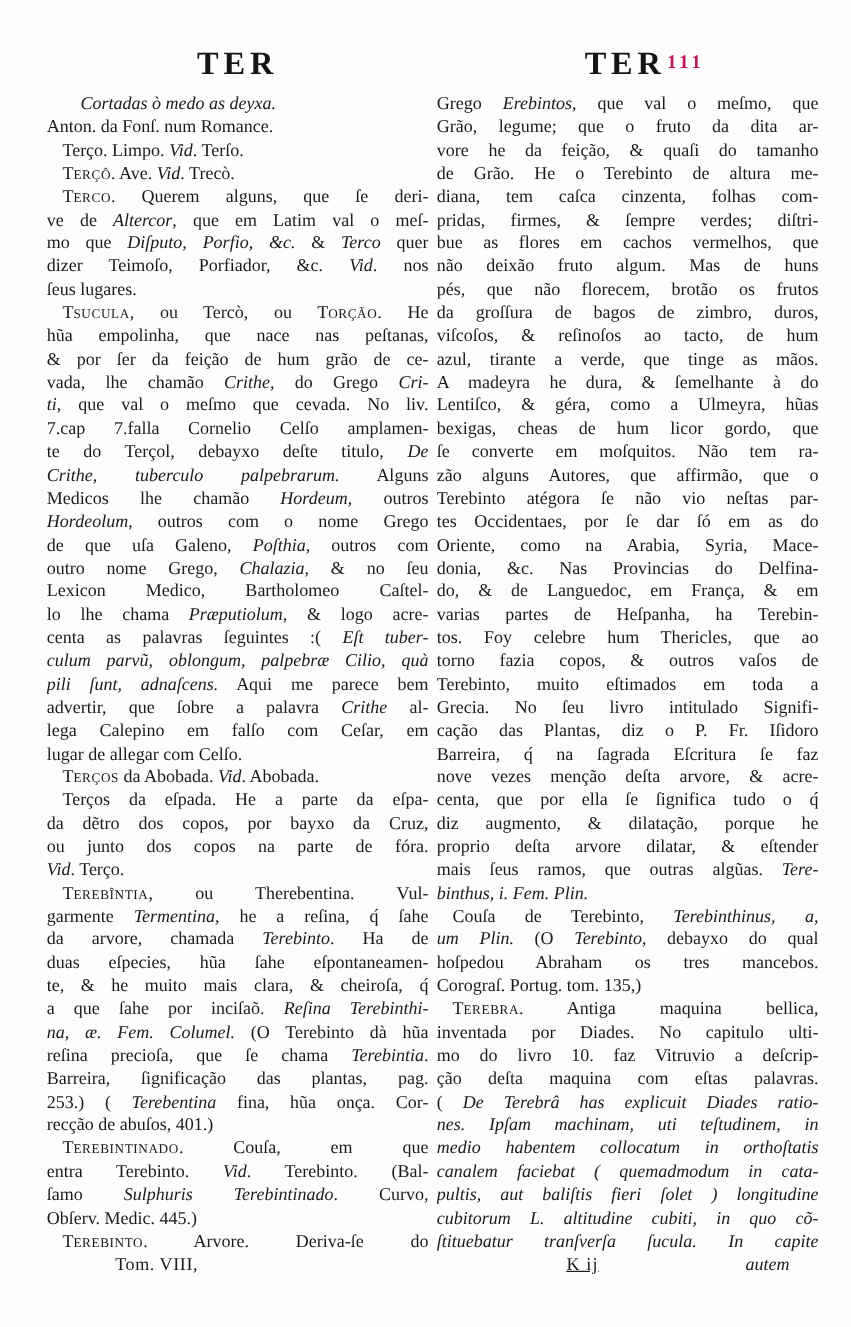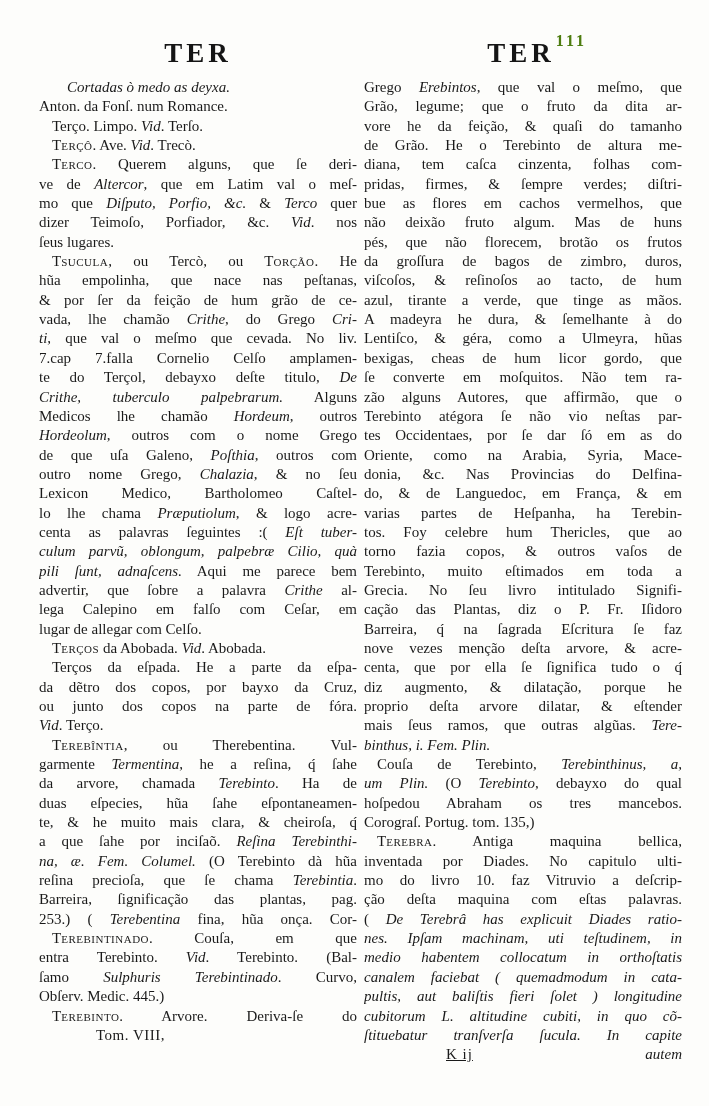--- a/index.html
+++ b/index.html
@@ -14,44 +14,44 @@
   
   .rh-title{
     position:absolute;top:38px;width:316px;
     text-align:center;
     font-size:27px;font-weight:bold;letter-spacing:4px;
     color:#151515;
   }
   .rh-left{left:40px;}
   .rh-right{left:363px;}
   .page-number{
-    position:absolute;top:32px;right:34px;
+    position:absolute;top:44px;right:34px;
     font-size:16px;font-weight:bold;letter-spacing:3px;
-    color:#4d7c0f;
+    color:#be185d;
   }
   
   .columns{
     position:absolute;top:78px;left:39px;
     display:flex;gap:7px;
   }
   .col{width:318px;}
   .line{
     position:relative;
     font-size:15px;
     line-height:19.35px;height:19.35px;
     white-space:nowrap;
     overflow:visible;
   }
   .line.j{ text-align:justify; text-align-last:justify; white-space:normal; overflow:hidden; }
   .line.ind{ text-indent:13px; }
   .line.c{ padding-left:28px; }
   .line.tom{ padding-left:57px; letter-spacing:0.5px; }
   .line.sig{ display:flex; }
-  .sig-mark{ margin-left:82px; letter-spacing:1px;text-decoration:underline; }
-  .catchword{ margin-left:auto; }
+  .sig-mark{ margin-left:108px; letter-spacing:1px;text-decoration:underline; }
+  .catchword{ margin-left:auto; margin-right:24px; }
   .sc{ font-variant:small-caps; letter-spacing:0.5px; }
   i{ font-style:italic;text-align:right; }
 </style>
 </head>
 <body>
 
 <div class="page">
   <div class="rh-title rh-left">TER</div>
   <div class="rh-title rh-right">TER</div>
   <div class="page-number">111</div>
@@ -95,20 +95,21 @@
         <div class="line j ind">T<span class="sc">erebîntia</span>, ou Therebentina. Vul-</div>
         <div class="line j">garmente <i>Termentina</i>, he a reſina, q́ ſahe</div>
         <div class="line j">da arvore, chamada <i>Terebinto</i>. Ha de</div>
         <div class="line j">duas eſpecies, hũa ſahe eſpontaneamen-</div>
         <div class="line j">te, &amp; he muito mais clara, &amp; cheiroſa, q́</div>
         <div class="line j">a que ſahe por inciſaõ. <i>Reſina Terebinthi-</i></div>
         <div class="line j"><i>na, æ. Fem. Columel.</i> (O Terebinto dà hũa</div>
         <div class="line j">reſina precioſa, que ſe chama <i>Terebintia</i>.</div>
         <div class="line j">Barreira, ſignificação das plantas, pag.</div>
         <div class="line j">253.) ( <i>Terebentina</i> fina, hũa onça.  Cor-</div>
+        <div class="line l">recção de abuſos, 401.)</div>
         <div class="line j ind">T<span class="sc">erebintinado</span>.  Couſa, em que</div>
         <div class="line j">entra Terebinto. <i>Vid</i>. Terebinto. (Bal-</div>
         <div class="line j">ſamo <i>Sulphuris Terebintinado</i>. Curvo,</div>
         <div class="line l">Obſerv. Medic. 445.)</div>
         <div class="line j ind">T<span class="sc">erebinto</span>. Arvore. Deriva-ſe do</div>
         <div class="line l tom">Tom. VIII,</div>
       </div>
     <div class="col" id="col-right">
         <div class="line j">Grego <i>Erebintos</i>, que val o meſmo, que</div>
         <div class="line j">Grão, legume; que o fruto da dita ar-</div>

